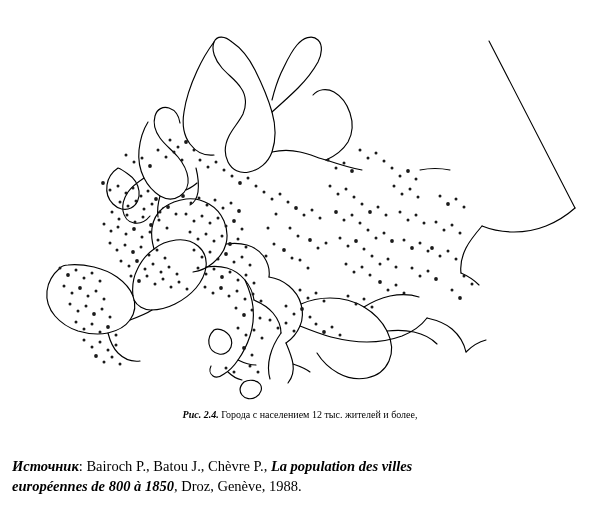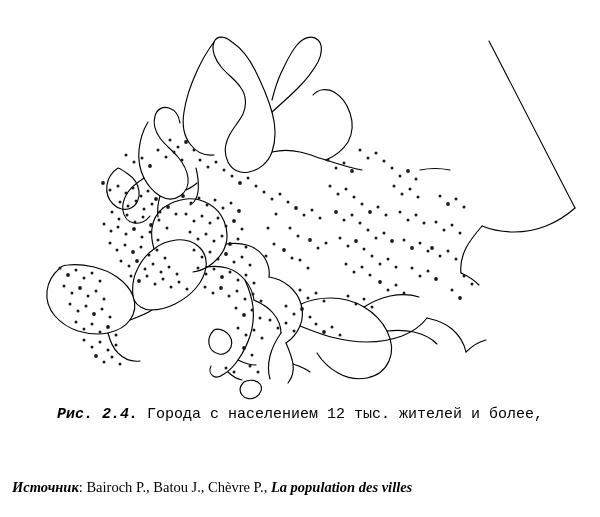--- a/index.html
+++ b/index.html
@@ -31,36 +31,36 @@
     display: block;
   }
   #caption-block {
     position: absolute;
     left: 0;
     top: 404px;
     width: 600px;
     text-align: center;
   }
   .caption-line {
-    font-family: Liberation Mono, monospace;
-    font-size: 15px;
+    font-family: Liberation Serif, serif;
+    font-size: 10px;
     line-height: 21px;
     color: #000;
   }
   .caption-num {
     font-style: italic;
     font-weight: bold;
   }
   .caption-main {
     font-weight: normal;
   }
   #source-block {
     position: absolute;
     left: 12px;
-    top: 477px;
+    top: 456px;
     width: 576px;
     text-align: left;
   }
   .source-line {
     font-family: "Liberation Serif", serif;
     font-size: 14.5px;
     line-height: 20px;
     color: #000;
   }
   .src-label {
@@ -440,15 +440,18 @@
   <div id="caption-block">
     <div class="caption-line">
       <span class="caption-num">Рис. 2.4.</span><span class="caption-main"> Города с населением 12 тыс. жителей и более,</span>
     </div>
   </div>
 
   <div id="source-block">
     <div class="source-line">
       <span class="src-label">Источник</span><span class="src-plain">: </span><span class="src-plain">Bairoch P., Batou J., Chèvre P., </span><span class="src-title">La population des villes</span>
     </div>
+    <div class="source-line">
+      <span class="src-title">européennes de 800 à 1850</span><span class="src-plain">, Droz, Genève, 1988.</span>
+    </div>
   </div>
 
 </div>
 
 </body></html>

